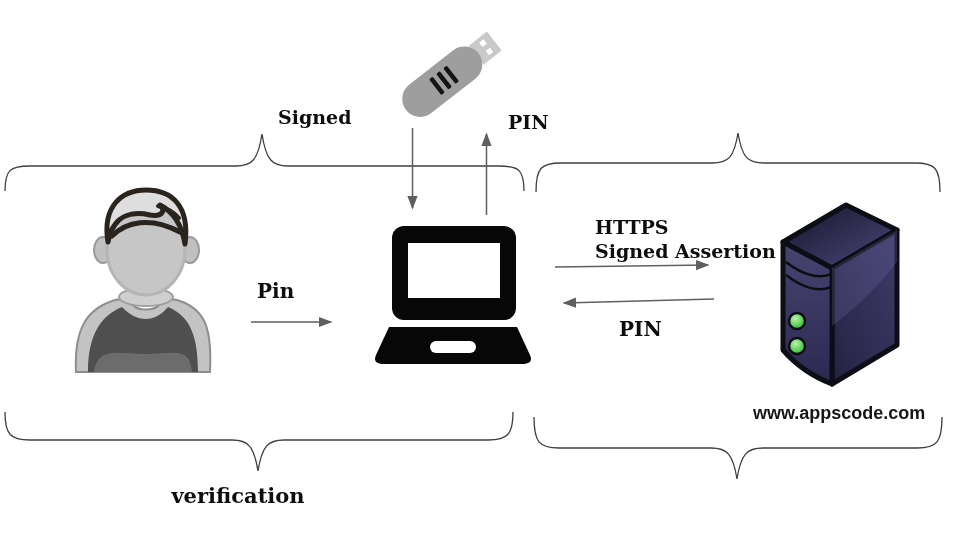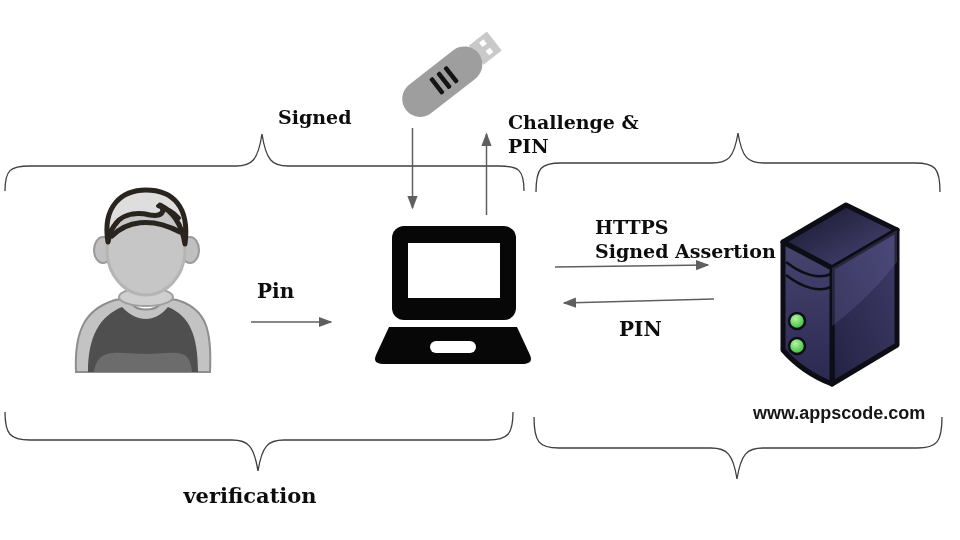--- a/index.html
+++ b/index.html
@@ -99,39 +99,38 @@
       <circle cx="797" cy="321" r="8" fill="url(#gLed)" stroke-width="2.5"></circle>
       <circle cx="797" cy="346" r="8" fill="url(#gLed)" stroke-width="2.5"></circle>
     </g>
   </svg>
 
   <div class="lbl" style="left:278px;top:105px">
     <span>Signed</span>
   </div>
 
   <div class="lbl" style="left:508px;top:110px">
-    <span>Challenge &amp;</span>
     <span>PIN</span>
   </div>
 
   <div class="lbl lbl-big" style="left:257px;top:279px">
     <span>Pin</span>
   </div>
 
   <div class="lbl" style="left:595px;top:215px">
     <span>HTTPS</span>
     <span>Signed Assertion</span>
   </div>
 
   <div class="lbl lbl-big" style="left:619px;top:317px">
     <span>PIN</span>
   </div>
 
   <div class="lbl lbl-url" style="left:753px;top:401px">
     <span>www.appscode.com</span>
   </div>
 
-  <div class="lbl lbl-phase" style="left:140px;top:484px">
+  <div class="lbl lbl-phase" style="left:128px;top:484px">
     <span>verification</span>
   </div>
 
 
 </div>
 
 </body></html>

